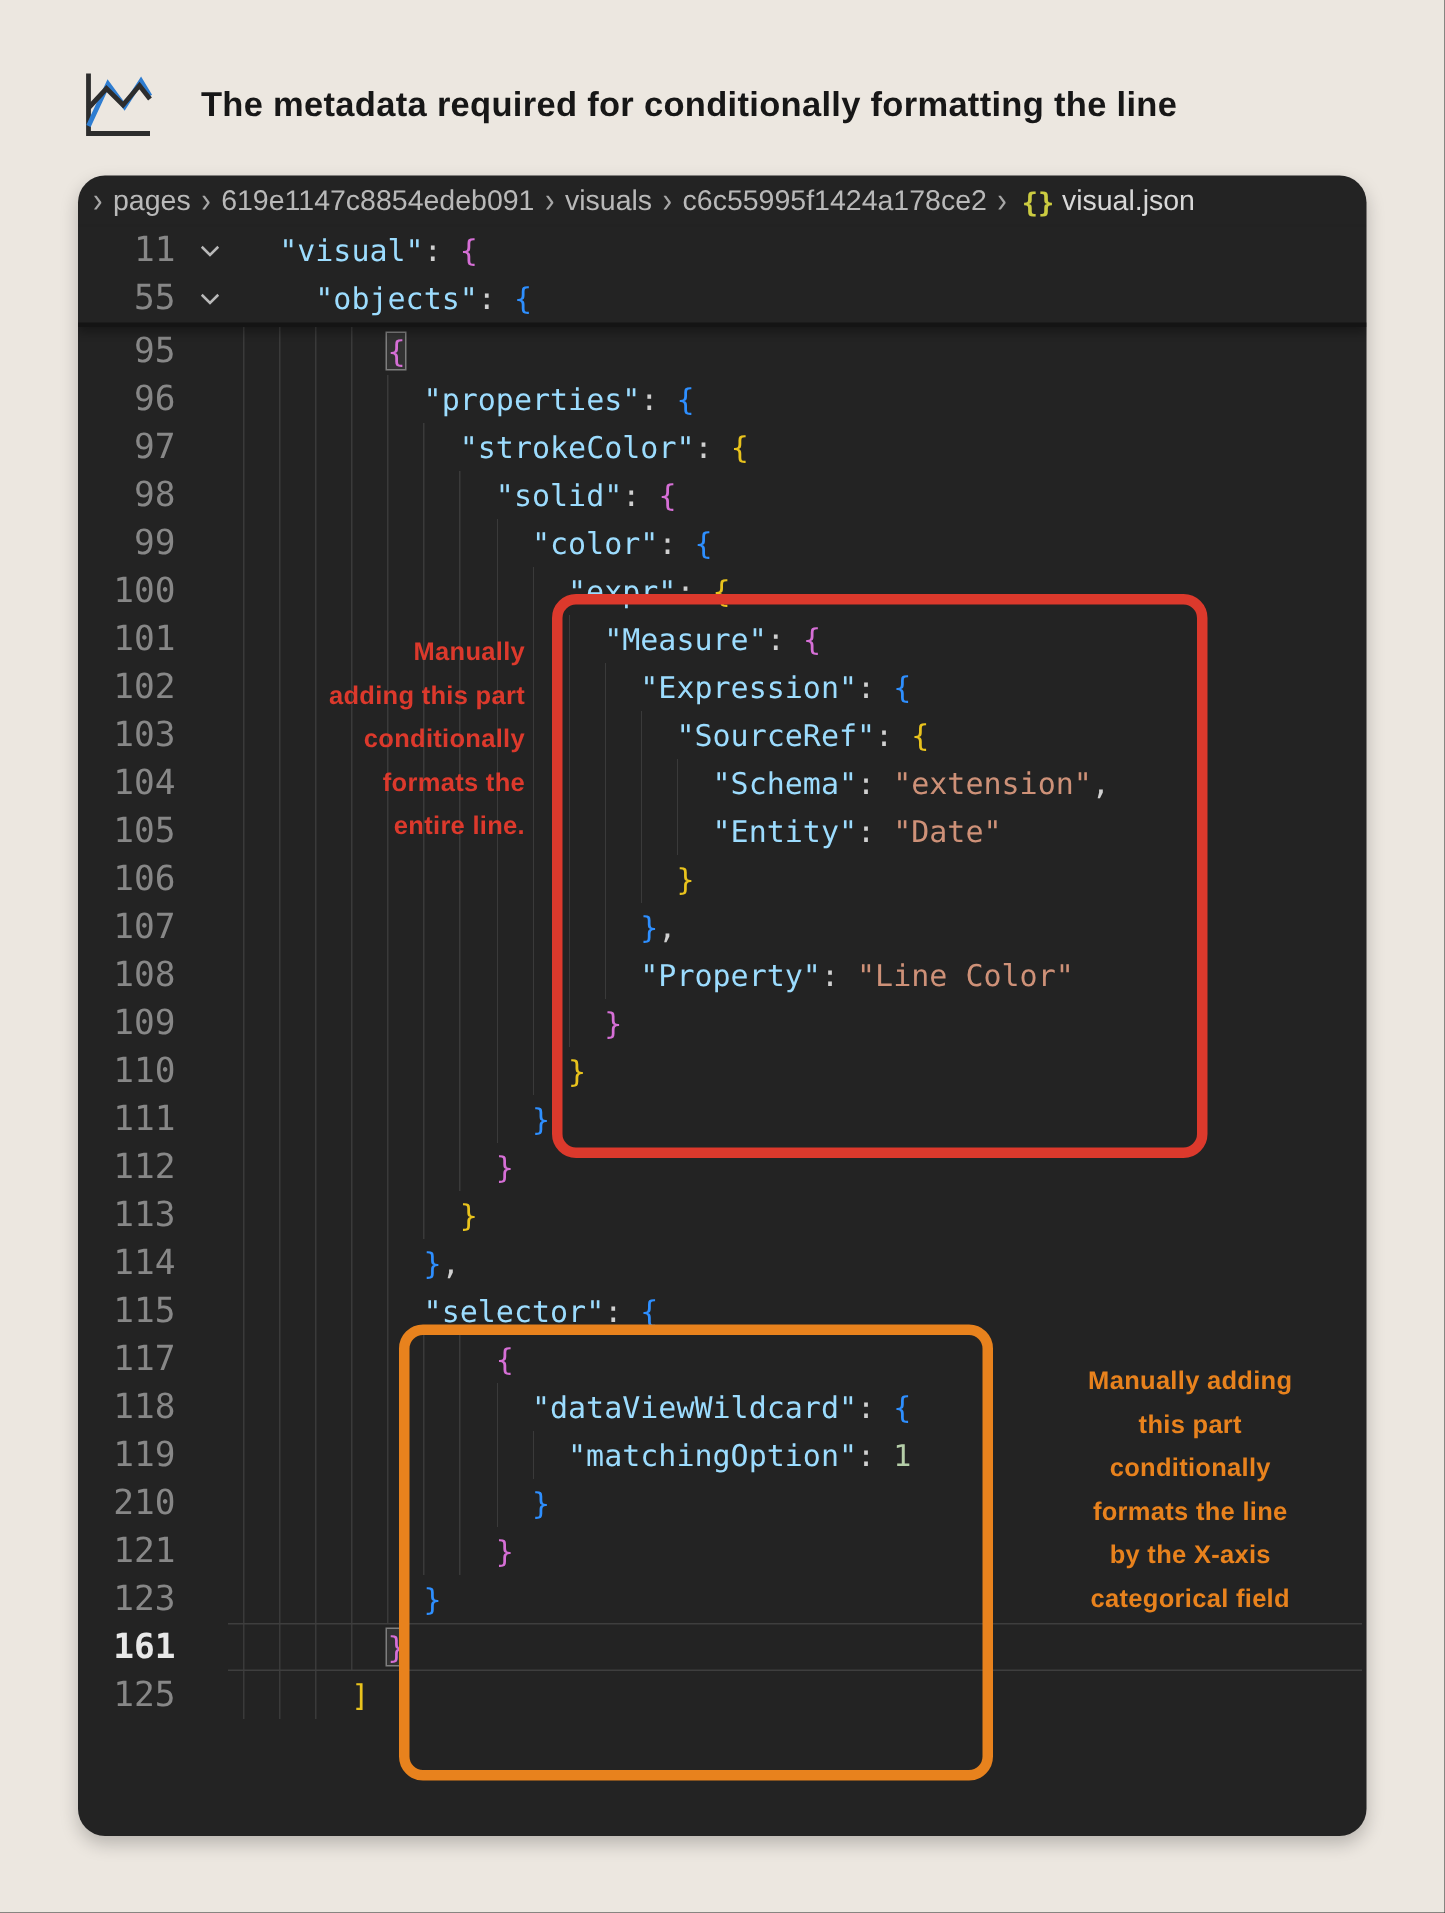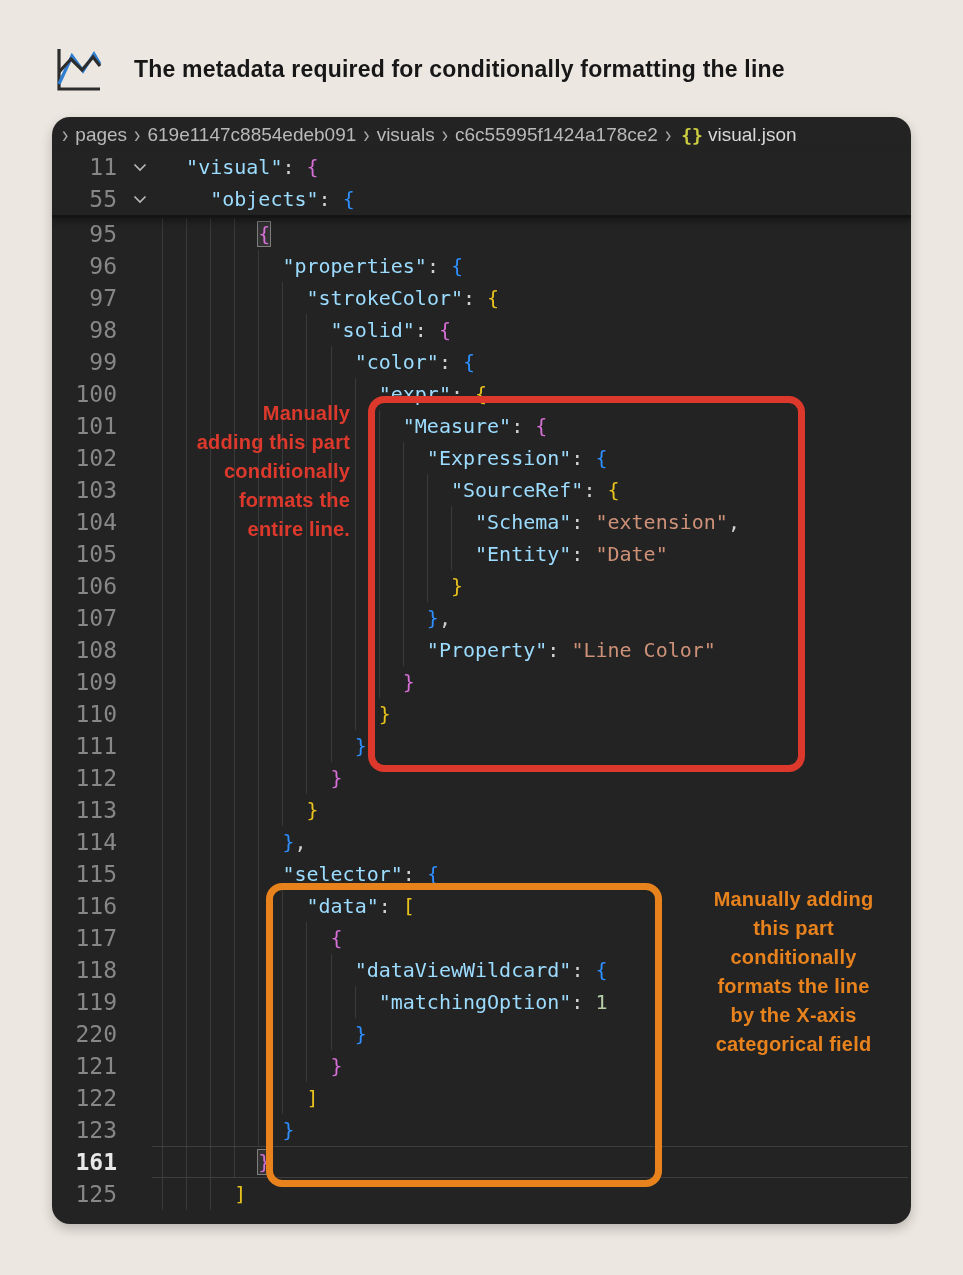--- a/index.html
+++ b/index.html
@@ -44,22 +44,22 @@
   .tk.b1{color:var(--bracket-gold);} .tk.b2{color:var(--bracket-pink);} .tk.b3{color:var(--bracket-blue);}
   .tk.match{outline:1px solid #7e7e7e;background:rgba(140,140,140,.14);}
   .code-row.current .ln{color:var(--gutter-active);font-weight:700;}
   .code-row.current::after{content:'';position:absolute;left:100px;right:3px;top:0;bottom:0;
       border-top:1px solid #3e3e3e;border-bottom:1px solid #3e3e3e;pointer-events:none;}
 
   
   .hl-box{position:absolute;border-radius:16px;border:7px solid;pointer-events:none;z-index:5;}
   #red-box{left:368px;top:396px;width:437px;height:376px;border-color:var(--red);}
   #orange-box{left:266px;top:883px;width:396px;height:304px;border-color:var(--orange);}
-  .note{position:absolute;font-weight:700;font-size:20px;line-height:29px;
-        white-space:pre-line;z-index:6;letter-spacing:.2px;}
+  .note{position:absolute;font-weight:700;font-size:17px;line-height:29px;
+        white-space:pre-line;z-index:6;letter-spacing:.2px;margin-top:21px;}
   #red-note{left:110px;top:399px;width:240px;text-align:right;color:var(--red);}
   #orange-note{left:686px;top:885px;width:215px;text-align:center;color:var(--orange);}
 </style>
 </head>
 <body>
 
 <div class="page-header">
   <svg width="52" height="50" viewBox="0 0 52 50">
     <path d="M7 5 L7 45 L48 45" fill="none" stroke="#2d2d2d" stroke-width="3.2"></path>
     <polyline points="7,40 20,12 31,27 42,10 48,20" fill="none" stroke="#2e7dd1" stroke-width="3.2" stroke-linejoin="miter"></polyline>
@@ -202,53 +202,43 @@
         <div class="ln">114</div>
         <div class="fold"></div>
         <div class="code-text"><span class="ig"></span><span class="ig"></span><span class="ig"></span><span class="ig"></span><span class="ig"></span><span class="tk b3">}</span><span class="tk punct">,</span></div>
       </div>
       <div class="code-row">
         <div class="ln">115</div>
         <div class="fold"></div>
         <div class="code-text"><span class="ig"></span><span class="ig"></span><span class="ig"></span><span class="ig"></span><span class="ig"></span><span class="tk key">"selector"</span><span class="tk punct">: </span><span class="tk b3">{</span></div>
       </div>
       <div class="code-row">
-        <div class="ln">116</div>
-        <div class="fold"></div>
-        <div class="code-text"><span class="ig"></span><span class="ig"></span><span class="ig"></span><span class="ig"></span><span class="ig"></span><span class="ig"></span><span class="tk key">"data"</span><span class="tk punct">: </span><span class="tk b1">[</span></div>
-      </div>
-      <div class="code-row">
         <div class="ln">117</div>
         <div class="fold"></div>
         <div class="code-text"><span class="ig"></span><span class="ig"></span><span class="ig"></span><span class="ig"></span><span class="ig"></span><span class="ig"></span><span class="ig"></span><span class="tk b2">{</span></div>
       </div>
       <div class="code-row">
         <div class="ln">118</div>
         <div class="fold"></div>
         <div class="code-text"><span class="ig"></span><span class="ig"></span><span class="ig"></span><span class="ig"></span><span class="ig"></span><span class="ig"></span><span class="ig"></span><span class="ig"></span><span class="tk key">"dataViewWildcard"</span><span class="tk punct">: </span><span class="tk b3">{</span></div>
       </div>
       <div class="code-row">
         <div class="ln">119</div>
         <div class="fold"></div>
         <div class="code-text"><span class="ig"></span><span class="ig"></span><span class="ig"></span><span class="ig"></span><span class="ig"></span><span class="ig"></span><span class="ig"></span><span class="ig"></span><span class="ig"></span><span class="tk key">"matchingOption"</span><span class="tk punct">: </span><span class="tk numlit">1</span></div>
       </div>
       <div class="code-row">
-        <div class="ln">220</div>
+        <div class="ln">210</div>
         <div class="fold"></div>
         <div class="code-text"><span class="ig"></span><span class="ig"></span><span class="ig"></span><span class="ig"></span><span class="ig"></span><span class="ig"></span><span class="ig"></span><span class="ig"></span><span class="tk b3">}</span></div>
       </div>
       <div class="code-row">
         <div class="ln">121</div>
         <div class="fold"></div>
         <div class="code-text"><span class="ig"></span><span class="ig"></span><span class="ig"></span><span class="ig"></span><span class="ig"></span><span class="ig"></span><span class="ig"></span><span class="tk b2">}</span></div>
-      </div>
-      <div class="code-row">
-        <div class="ln">122</div>
-        <div class="fold"></div>
-        <div class="code-text"><span class="ig"></span><span class="ig"></span><span class="ig"></span><span class="ig"></span><span class="ig"></span><span class="ig"></span><span class="tk b1">]</span></div>
       </div>
       <div class="code-row">
         <div class="ln">123</div>
         <div class="fold"></div>
         <div class="code-text"><span class="ig"></span><span class="ig"></span><span class="ig"></span><span class="ig"></span><span class="ig"></span><span class="tk b3">}</span></div>
       </div>
       <div class="code-row current">
         <div class="ln">161</div>
         <div class="fold"></div>
         <div class="code-text"><span class="ig"></span><span class="ig"></span><span class="ig"></span><span class="ig"></span><span class="tk b2 match">}</span></div>

